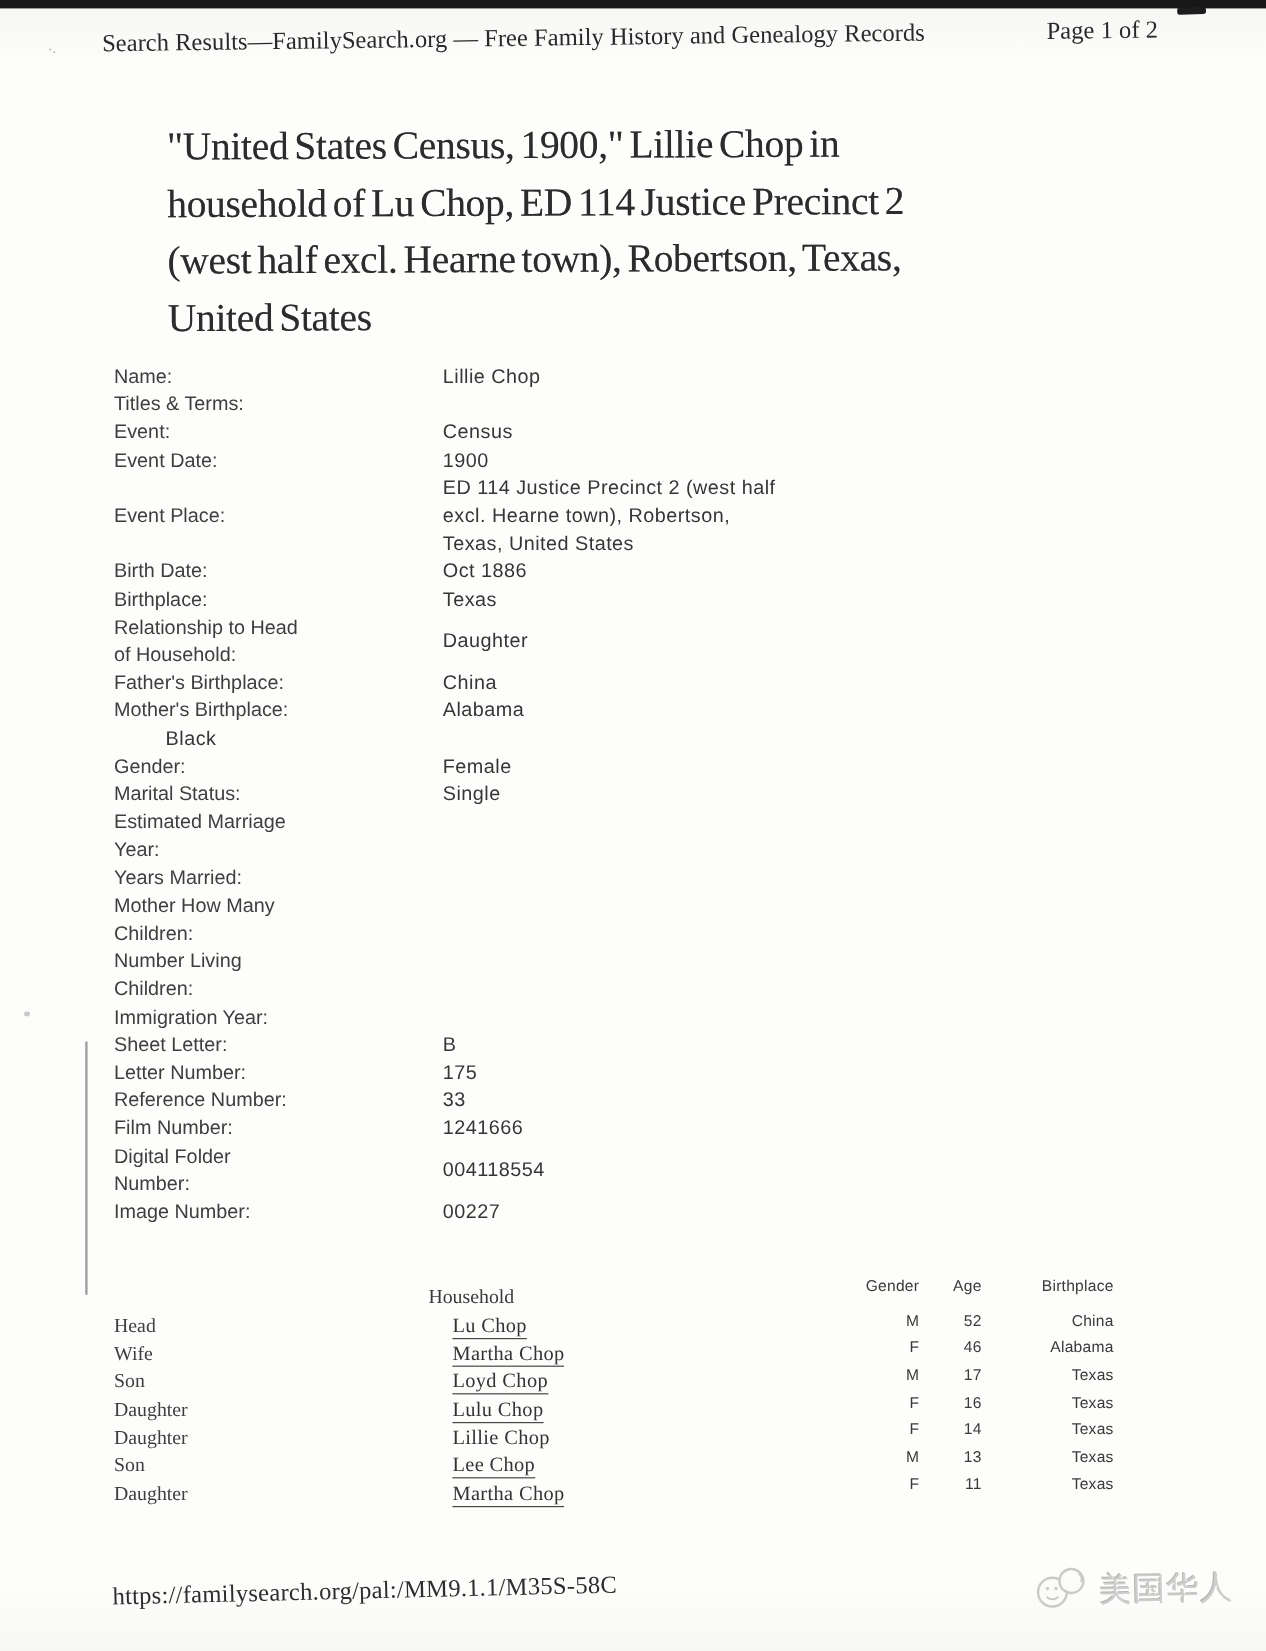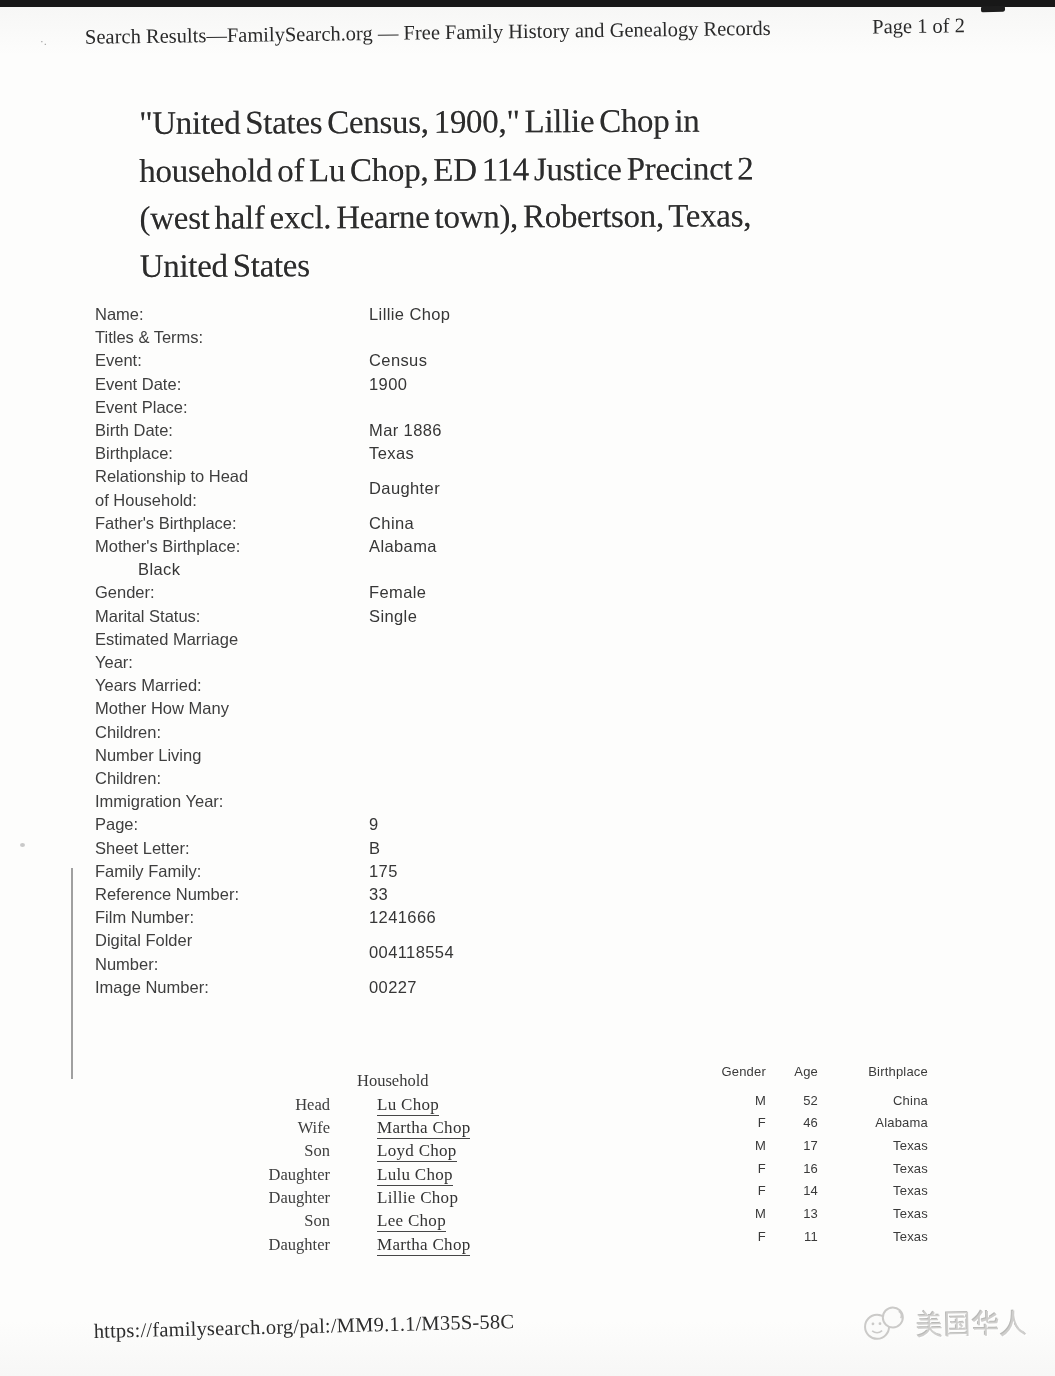--- a/index.html
+++ b/index.html
@@ -43,21 +43,21 @@
   }
   .field-value{
     margin-left:43px;
     font-size:16.5px;line-height:23.2px;white-space:pre-line;color:#363636;
     letter-spacing:0.4px;
   }
   
   .household{position:absolute;left:95px;top:1069px;width:560px;font-family:Liberation Serif, serif;}
   .household-heading{margin-left:262px;font-size:16.5px;line-height:23.5px;color:#3a3a3a;margin-bottom:2px;}
   .hh-row{display:flex;align-items:baseline;height:23.4px;}
-  .hh-role{width:235px;text-align:right;flex:none;font-size:16.5px;color:#3e3e3e;}
+  .hh-role{width:235px;flex:none;font-size:16.5px;color:#3e3e3e;}
   .hh-name{margin-left:47px;font-size:17px;color:#333;letter-spacing:0.3px;}
   .hh-name.linked{border-bottom:1.7px solid #474747;padding-bottom:0px;}
   
   .gab-table{position:absolute;left:694px;top:1064px;}
   .gab-row{display:grid;grid-template-columns:72px 52px 110px;height:22.7px;align-items:baseline;}
   .gab-row.header{margin-bottom:6px;}
   .gab-cell{text-align:right;font-size:13px;color:#3a3a3a;letter-spacing:0.2px;}
   
   .footer-url{
     position:absolute;left:94px;top:1320px;
@@ -109,24 +109,27 @@
     <div class="field-row">
       <span class="field-label">Event:</span>
       <span class="field-value">Census</span>
     </div>
     <div class="field-row">
       <span class="field-label">Event Date:</span>
       <span class="field-value">1900</span>
     </div>
     <div class="field-row">
       <span class="field-label">Event Place:</span>
+      <span class="field-value">ED 114 Justice Precinct 2 (west half
+excl. Hearne town), Robertson,
+Texas, United States</span>
     </div>
     <div class="field-row">
       <span class="field-label">Birth Date:</span>
-      <span class="field-value">Mar 1886</span>
+      <span class="field-value">Oct 1886</span>
     </div>
     <div class="field-row">
       <span class="field-label">Birthplace:</span>
       <span class="field-value">Texas</span>
     </div>
     <div class="field-row">
       <span class="field-label">Relationship to Head
 of Household:</span>
       <span class="field-value">Daughter</span>
     </div>
@@ -166,29 +169,25 @@
     <div class="field-row">
       <span class="field-label">Number Living
 Children:</span>
       <span class="field-value"></span>
     </div>
     <div class="field-row">
       <span class="field-label">Immigration Year:</span>
       <span class="field-value"></span>
     </div>
     <div class="field-row">
-      <span class="field-label">Page:</span>
-      <span class="field-value">9</span>
-    </div>
-    <div class="field-row">
       <span class="field-label">Sheet Letter:</span>
       <span class="field-value">B</span>
     </div>
     <div class="field-row">
-      <span class="field-label">Family Family:</span>
+      <span class="field-label">Letter Number:</span>
       <span class="field-value">175</span>
     </div>
     <div class="field-row">
       <span class="field-label">Reference Number:</span>
       <span class="field-value">33</span>
     </div>
     <div class="field-row">
       <span class="field-label">Film Number:</span>
       <span class="field-value">1241666</span>
     </div>

